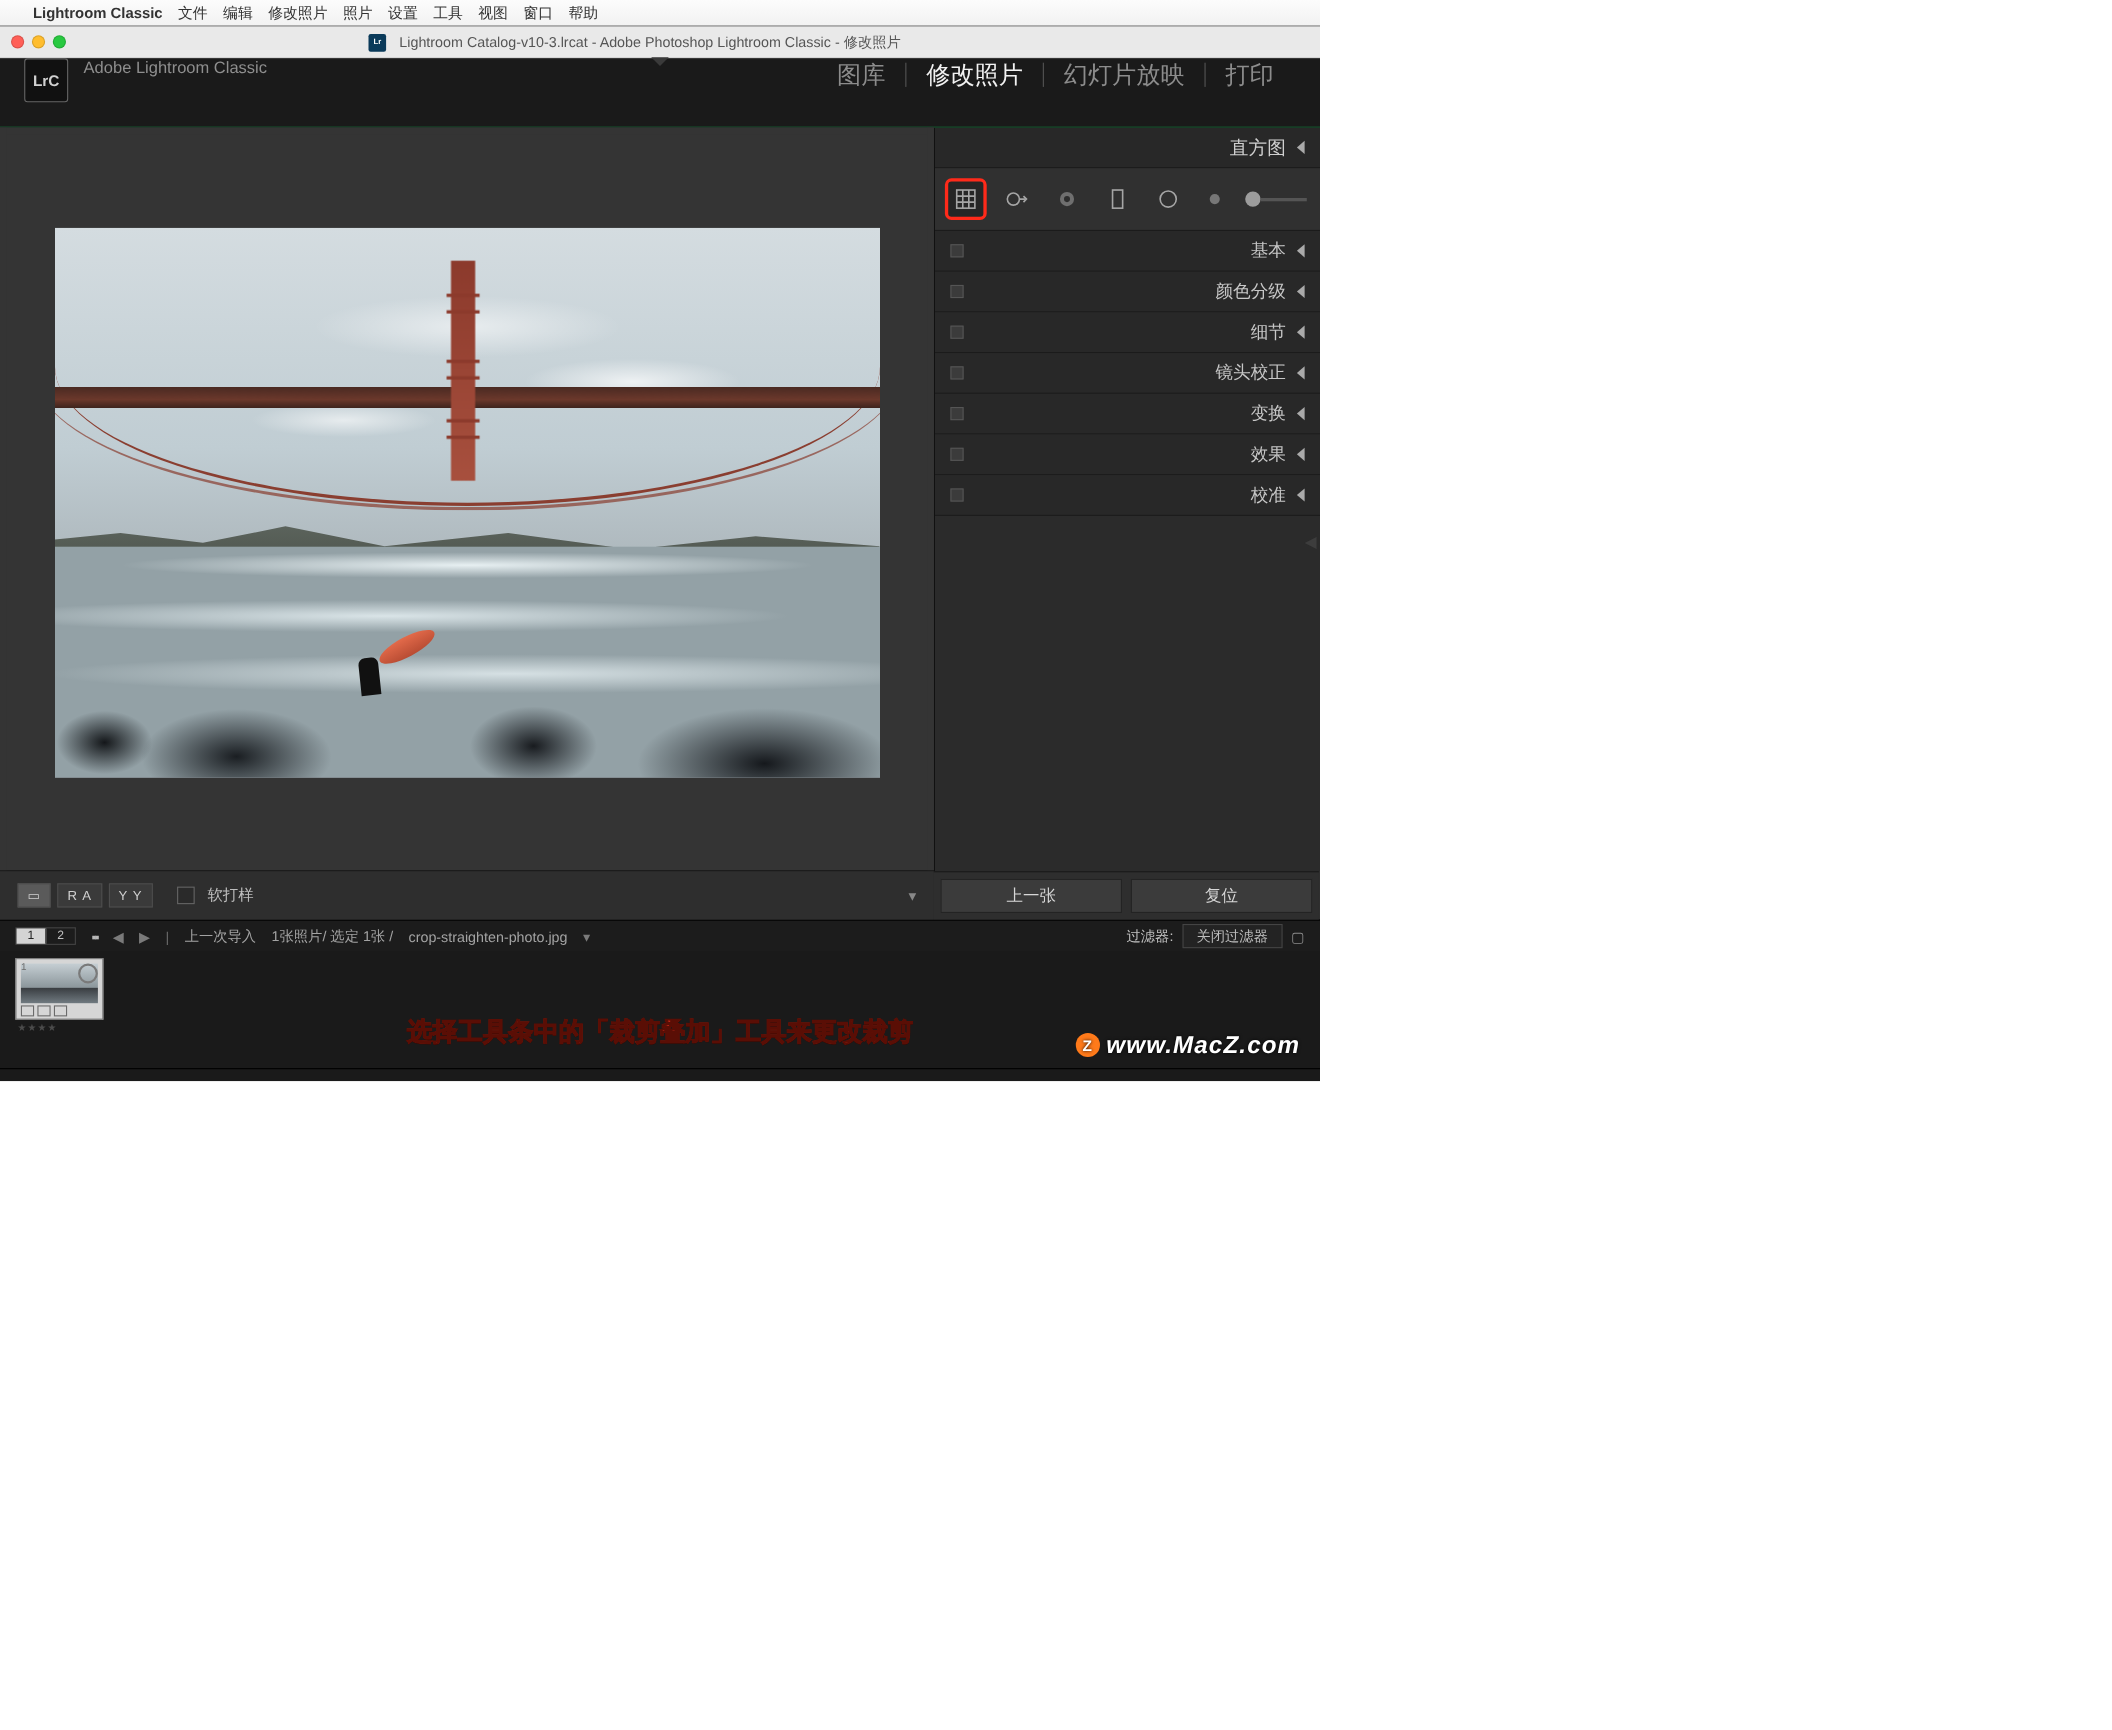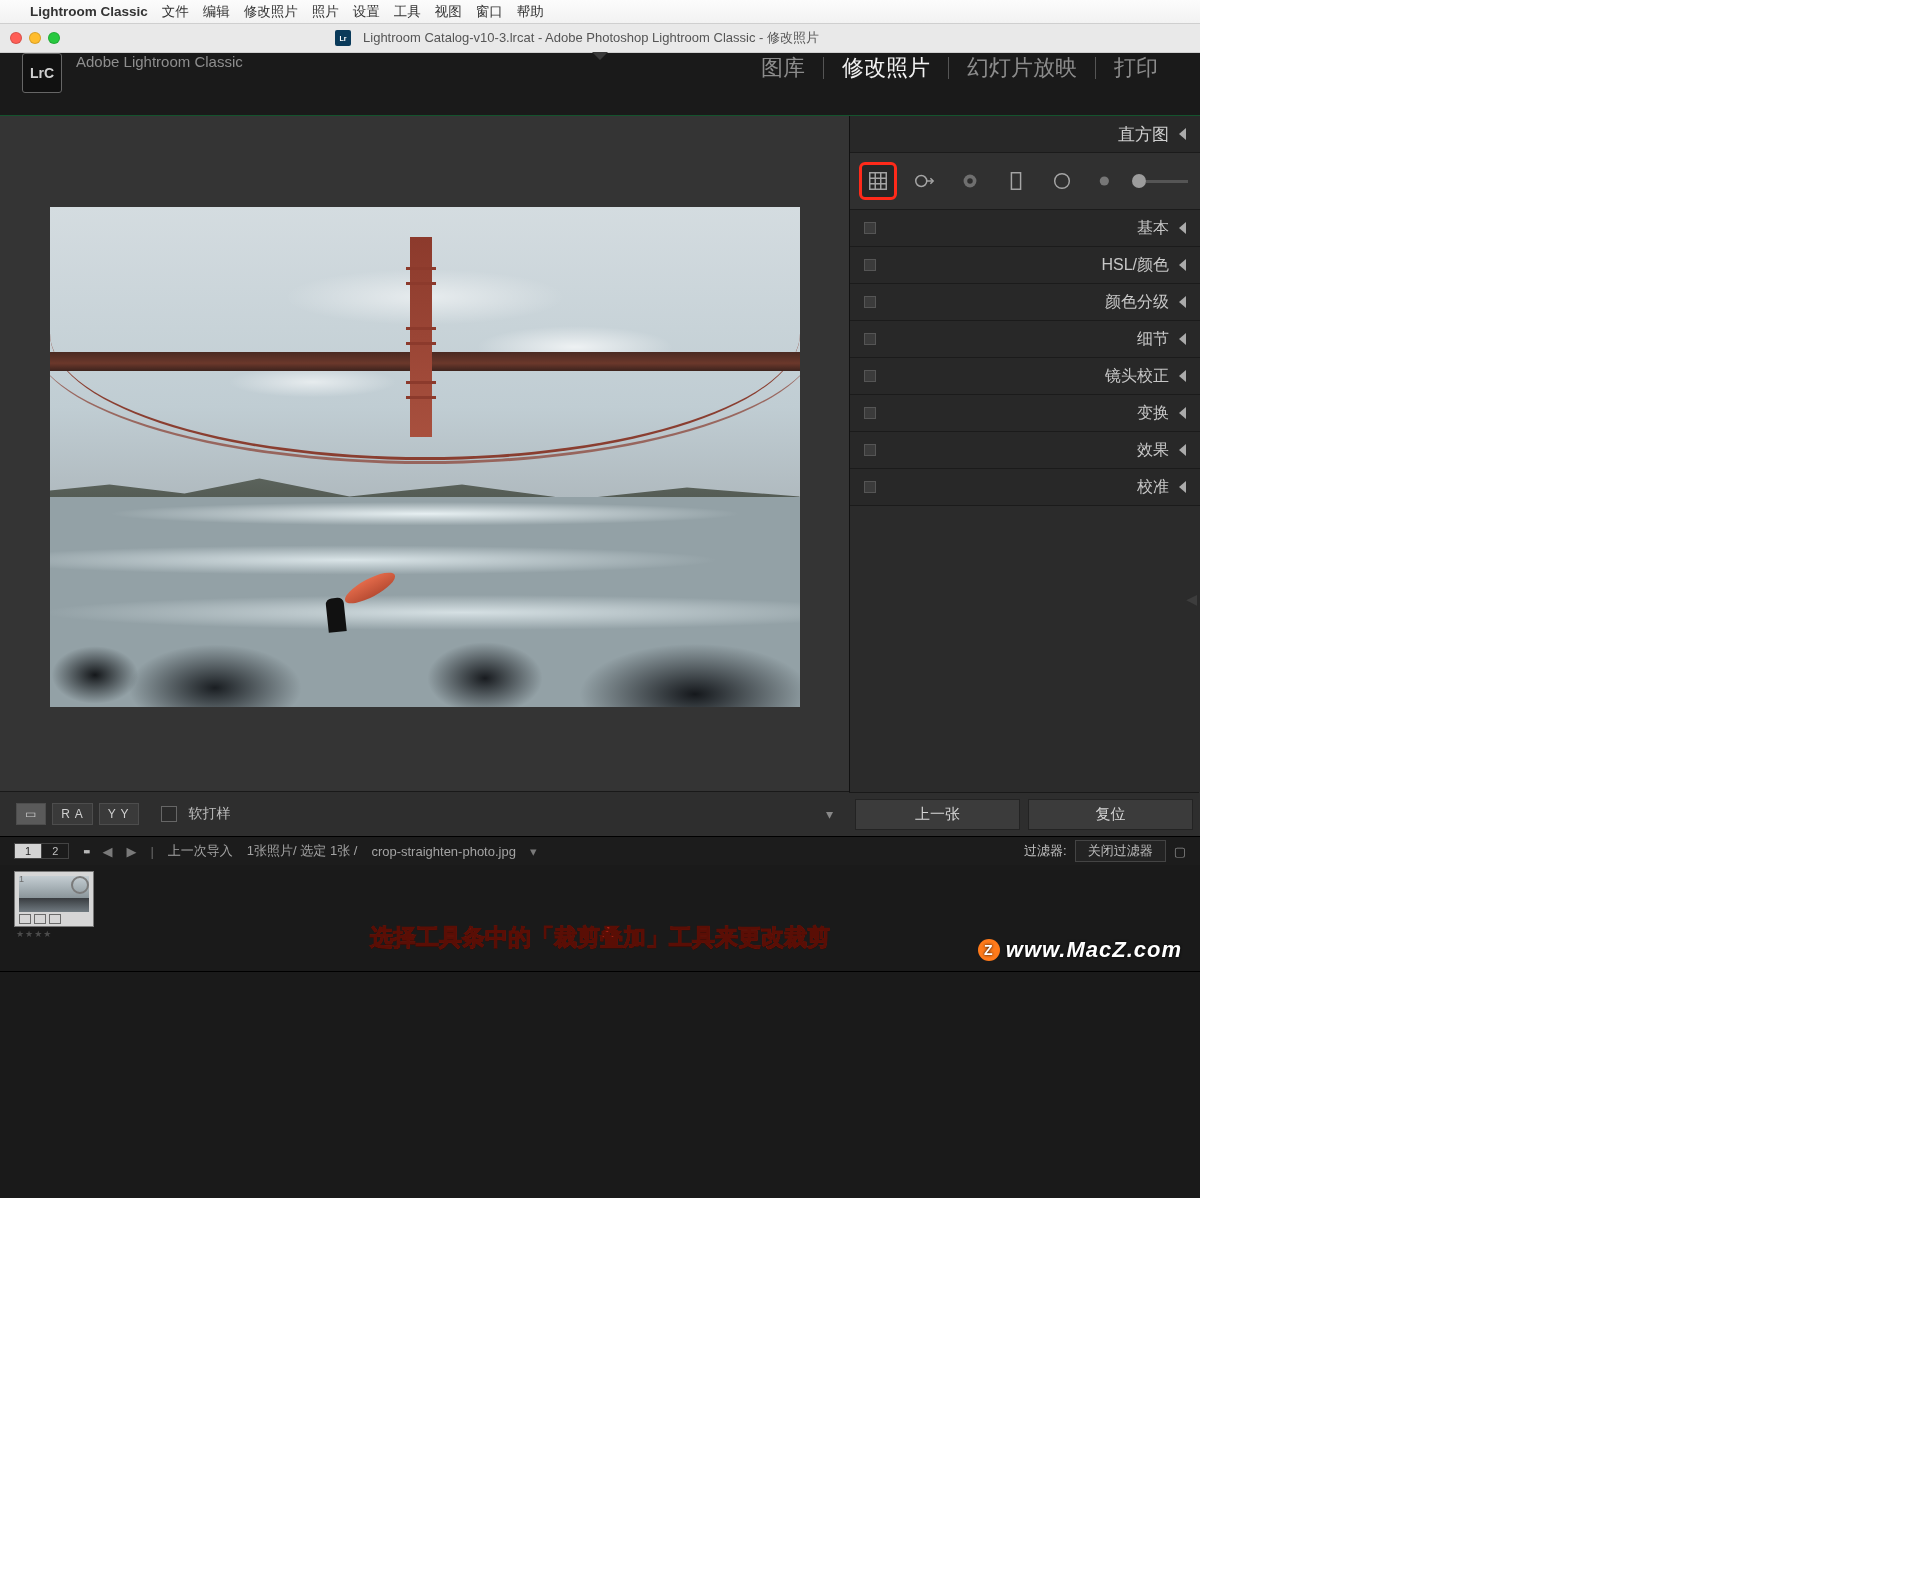--- a/index.html
+++ b/index.html
@@ -1,16 +1,16 @@
 <!DOCTYPE html>
 <html><head>
 <meta charset="utf-8">
 <style>
   html, body { margin:0; padding:0; font-family: "Helvetica Neue", Arial, sans-serif; background:#fff; }
-  .stage { width:1200px; height:1198px; position:relative; background:#1a1a1a; overflow:hidden; }
+  .stage { width:1200px; height:983px; position:relative; background:#1a1a1a; overflow:hidden; }
 
   
   .menubar { height:23px; background:linear-gradient(#fcfcfc,#f2f2f2); border-bottom:1px solid #cfcfcf; display:flex; align-items:center; padding:0 12px; font-size:13.5px; color:#333; }
   .menubar .apple { font-size:16px; margin-right:18px; color:#2b2b2b; }
   .menubar .appname { font-weight:600; margin-right:14px; }
   .menubar .mitem { margin-right:14px; cursor:default; }
 
   
   .titlebar { height:28px; background:#e9e9e9; border-bottom:1px solid #cfcfcf; display:flex; align-items:center; padding:0 10px; font-size:13px; color:#555; }
   .traffic { display:flex; gap:7px; margin-right:14px; }
@@ -248,25 +248,20 @@
               <div class="track"></div>
           </div>
         </div>
         <div class="section">
             <span class="swipe"></span>
             <span class="lbl">基本</span>
             <span class="tri"></span>
           </div>
         <div class="section">
             <span class="swipe"></span>
-            <span class="lbl">HSL/颜色</span>
-            <span class="tri"></span>
-          </div>
-        <div class="section">
-            <span class="swipe"></span>
             <span class="lbl">颜色分级</span>
             <span class="tri"></span>
           </div>
         <div class="section">
             <span class="swipe"></span>
             <span class="lbl">细节</span>
             <span class="tri"></span>
           </div>
         <div class="section">
             <span class="swipe"></span>

